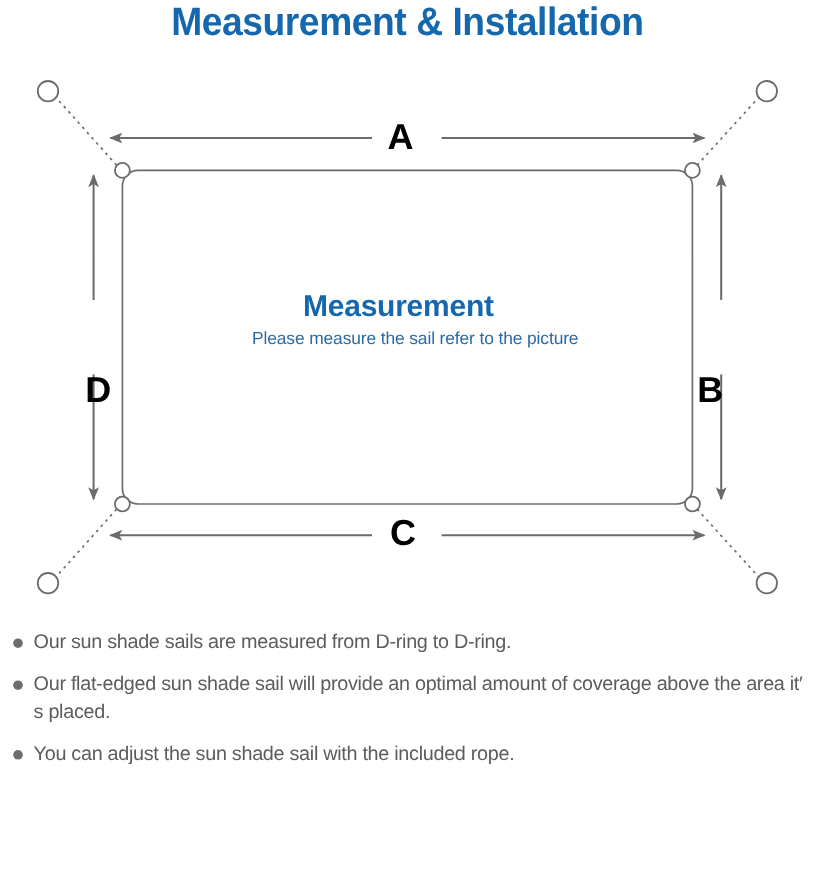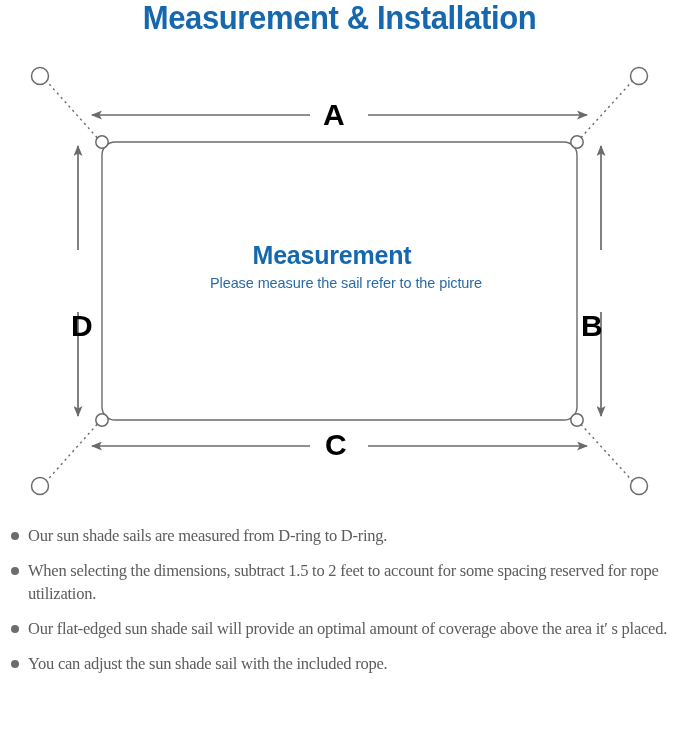--- a/index.html
+++ b/index.html
@@ -90,21 +90,21 @@
   .notes {
     position: absolute;
     top: 524px;
     left: 0;
     width: 679px;
   }
   .note {
     position: relative;
     padding-left: 28px;
     margin-bottom: 12px;
-    font-family: Liberation Serif, serif;
+    font-family: Liberation Sans, sans-serif;
     font-size: 16.5px;
     color: #5c5c5c;
     line-height: 23px;
     letter-spacing: -0.25px;
   }
   .note .bullet {
     position: absolute;
     left: 11px;
     top: 8px;
     width: 8px;
@@ -186,23 +186,19 @@
   <div class="dim-label dim-d">D</div>
 </div>
 
 <div class="notes">
   <div class="note">
     <span class="bullet"></span>
     <span class="note-text">Our sun shade sails are measured from D-ring to D-ring.</span>
   </div>
   <div class="note">
     <span class="bullet"></span>
-    <span class="note-text">When selecting the dimensions, subtract 1.5 to 2 feet to account for some spacing reserved for rope utilization.</span>
-  </div>
-  <div class="note">
-    <span class="bullet"></span>
     <span class="note-text">Our flat-edged sun shade sail will provide an optimal amount of coverage above the area it′ s placed.</span>
   </div>
   <div class="note">
     <span class="bullet"></span>
     <span class="note-text">You can adjust the sun shade sail with the included rope.</span>
   </div>
 </div>
 
 </body></html>

